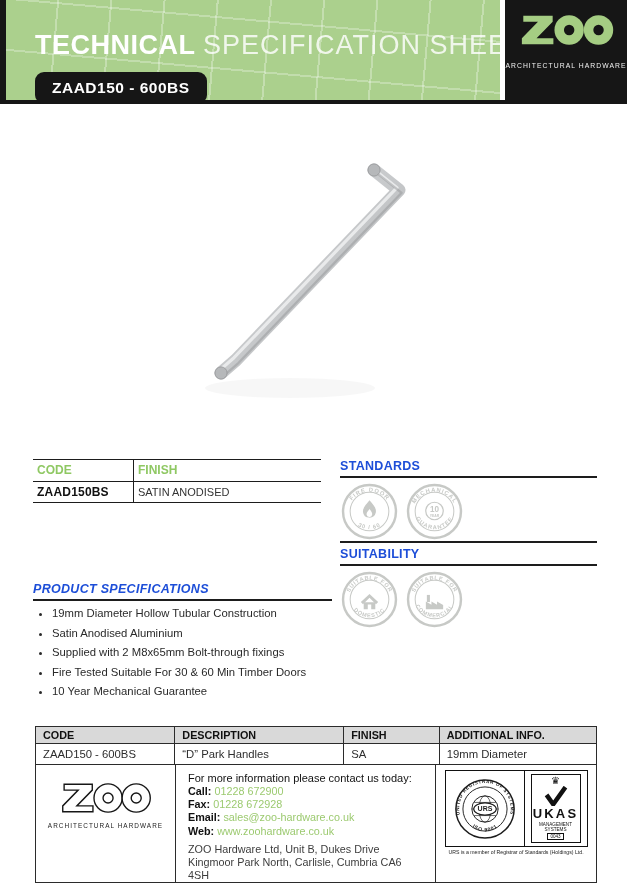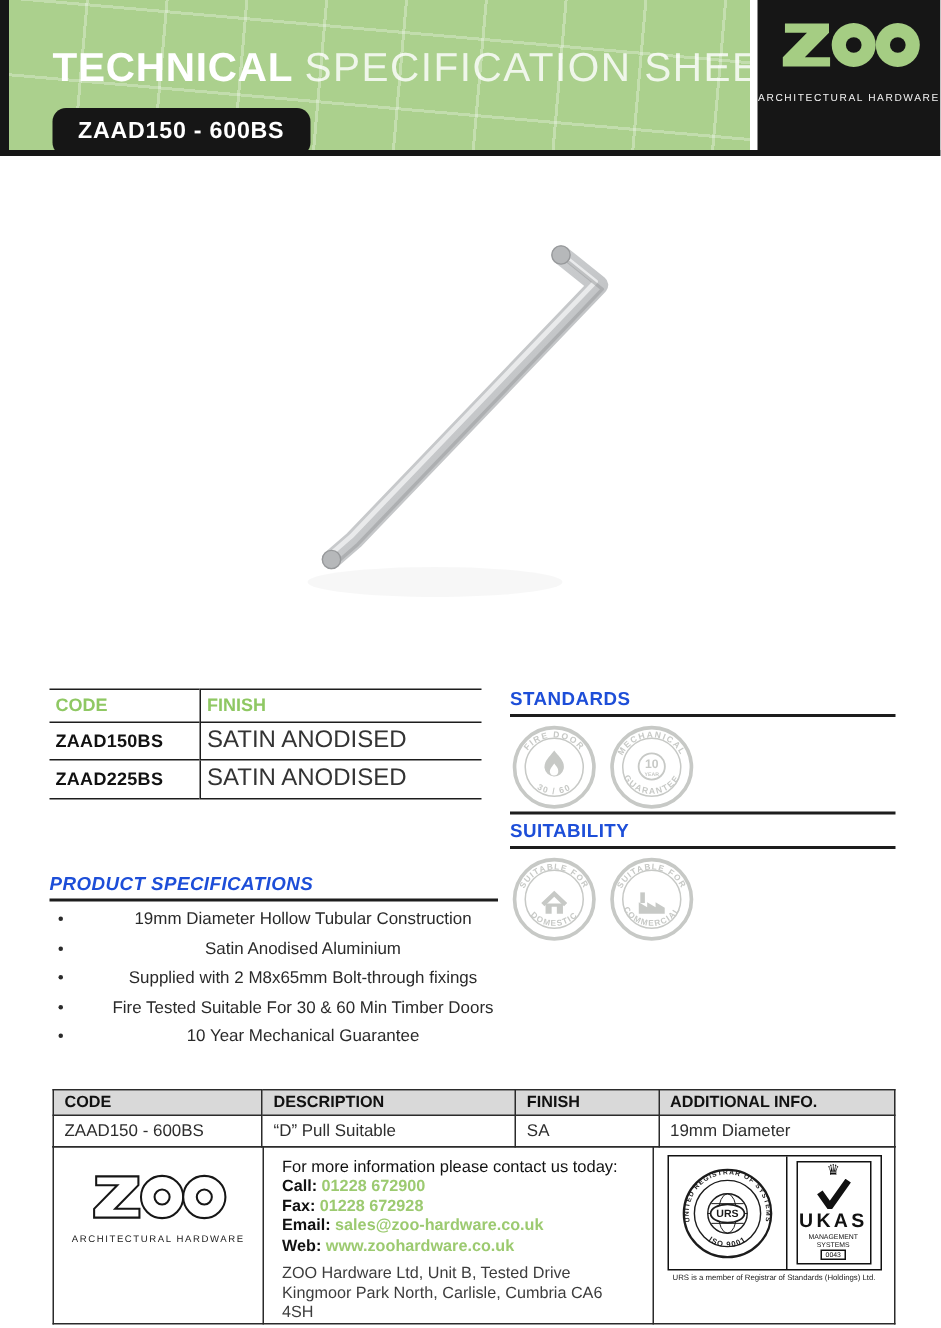--- a/index.html
+++ b/index.html
@@ -33,45 +33,45 @@
   
   .sec-title{position:absolute;font-size:12.5px;font-weight:bold;color:#1d4ed8;letter-spacing:.3px;}
   .sec-line{position:absolute;height:1.6px;background:#1d1d1d;}
   
   .finish-table{position:absolute;left:33px;top:459px;width:288px;border-collapse:collapse;border-top:1.6px solid #1d1d1d;}
   .finish-table tr{border-bottom:1.6px solid #1d1d1d;}
   .finish-table td,.finish-table th{padding:3px 6px 3.5px 4px;text-align:left;vertical-align:middle;}
   .finish-table .c1{width:90px;border-right:1.6px solid #1d1d1d;}
   .finish-table th{font-size:12px;color:#8fc863;font-weight:bold;}
   .finish-table td.c1{font-weight:bold;font-size:12px;letter-spacing:.2px;color:#111;}
-  .finish-table td.c2{font-size:16px;color:#333;margin-top:31px;}
+  .finish-table td.c2{font-size:11px;color:#333;margin-top:31px;}
   
   .spec-bullets{position:absolute;left:37px;top:604px;width:300px;margin:0;padding:0 0 0 15px;}
-  .spec-bullets li{font-size:11.3px;color:#2a2a2a;line-height:19.5px;text-align:center;}
+  .spec-bullets li{font-size:11.3px;color:#2a2a2a;line-height:19.5px;}
   
   .stamp-row{position:absolute;display:flex;gap:8px;}
   
   .spec-table{position:absolute;left:35px;top:726px;width:562px;border-collapse:collapse;}
   .spec-table th,.spec-table td{border:1.6px solid #2b2b2b;text-align:left;padding:2px 7px;}
   .spec-table th{background:#d9d9d9;font-size:10.8px;font-weight:bold;color:#111;}
   .spec-table td{font-size:11.3px;color:#2e2e2e;height:16px;}
   .w-code{width:132px}.w-desc{width:162px}.w-fin{width:85px}.w-add{width:150px}
   
   .footer-table{position:absolute;left:35px;top:764px;width:562px;height:91px;border-collapse:collapse;}
   .footer-table td{border:1.6px solid #2b2b2b;vertical-align:top;padding:0;}
   .f-logo-cell{width:139px;text-align:center;}
   .f-contact-cell{width:259px;}
   .f-cert-cell{width:160px;}
   .f-logo-wrap{padding-top:17px;}
   .f-tagline{margin-top:4px;font-size:6.4px;letter-spacing:1.05px;color:#1b1b1b;white-space:nowrap;}
   .f-contact{padding:7px 10px 0 12px;}
   .f-contact .f-head{font-size:11px;font-weight:normal;color:#111;margin-bottom:1px;}
   .f-line{font-size:10.8px;line-height:13.2px;}
   .f-line .lbl{font-weight:bold;color:#111;}
-  .f-line .val{font-weight:bold;color:#9cca70;}
+  .f-line .val{font-weight:normal;color:#9cca70;}
   .f-addr{margin-top:5px;font-size:10.8px;line-height:13px;color:#3d3d3d;}
   .f-certs{padding:5px 6px 0 6px;text-align:center;}
   .certs-box{display:inline-flex;border:1.4px solid #111;align-items:stretch;background:#fff;}
   .certs-box .urs-cell{padding:3px 8px;display:flex;align-items:center;}
   .certs-box .ukas-cell{border-left:1.4px solid #111;padding:3px 6px;display:flex;align-items:center;justify-content:center;}
   .ukas-inner{border:1.8px solid #111;padding:1px 4px 2px 4px;display:flex;flex-direction:column;align-items:center;width:40px;}
   .ukas-crown{font-size:10px;line-height:10px;color:#111;}
   .ukas-name{font-size:13px;font-weight:bold;letter-spacing:2.2px;color:#111;margin-top:0;}
   .ukas-sub{font-size:4.6px;color:#111;line-height:5.2px;text-align:center;margin-top:1px;}
   .ukas-num{font-size:4.6px;color:#111;border:.8px solid #111;padding:0 2px;margin-top:1px;}
@@ -120,24 +120,20 @@
 <table class="finish-table">
   <tbody>
       <tr>
     <th class="c1">CODE</th>
     <th class="c2">FINISH</th>
   </tr>
   <tr>
     <td class="c1">ZAAD150BS</td>
     <td class="c2">SATIN ANODISED</td>
   </tr>
-  <tr>
-    <td class="c1">ZAAD225BS</td>
-    <td class="c2">SATIN ANODISED</td>
-  </tr>
 </tbody>
   </table>
 
 <div class="sec-title" style="left:33px;top:582px;font-style:italic;">PRODUCT SPECIFICATIONS</div>
 <div class="sec-line" style="left:33px;top:599px;width:299px;"></div>
 <ul class="spec-bullets">
   <li>19mm Diameter Hollow Tubular Construction</li>
   <li>Satin Anodised Aluminium</li>
   <li>Supplied with 2 M8x65mm Bolt-through fixings</li>
   <li>Fire Tested Suitable For 30 &amp; 60 Min Timber Doors</li>
@@ -234,21 +230,21 @@
 <table class="spec-table">
   <tbody>
       <tr>
     <th class="w-code">CODE</th>
     <th class="w-desc">DESCRIPTION</th>
     <th class="w-fin">FINISH</th>
     <th class="w-add">ADDITIONAL INFO.</th>
   </tr>
   <tr>
     <td>ZAAD150 - 600BS</td>
-    <td>“D” Pull Suitable</td>
+    <td>“D” Park Handles</td>
     <td>SA</td>
     <td>19mm Diameter</td>
   </tr>
 </tbody>
   </table>
 
 <table class="footer-table">
   <tbody>
       <tr>
     <td class="f-logo-cell">
@@ -276,21 +272,21 @@
         </div>
         <div class="f-line">
           <span class="lbl">Email:</span>
           <span class="val">sales@zoo-hardware.co.uk</span>
         </div>
         <div class="f-line">
           <span class="lbl">Web:</span>
           <span class="val">www.zoohardware.co.uk</span>
         </div>
         <div class="f-addr">
-          <div>ZOO Hardware Ltd, Unit B, Tested Drive</div>
+          <div>ZOO Hardware Ltd, Unit B, Dukes Drive</div>
           <div>Kingmoor Park North, Carlisle, Cumbria CA6 4SH</div>
         </div>
       </div>
     </td>
     <td class="f-cert-cell">
       <div class="f-certs">
         <div class="certs-box">
           <div class="urs-cell">
             <svg width="62" height="62" viewBox="0 0 66 66">
               <defs>

